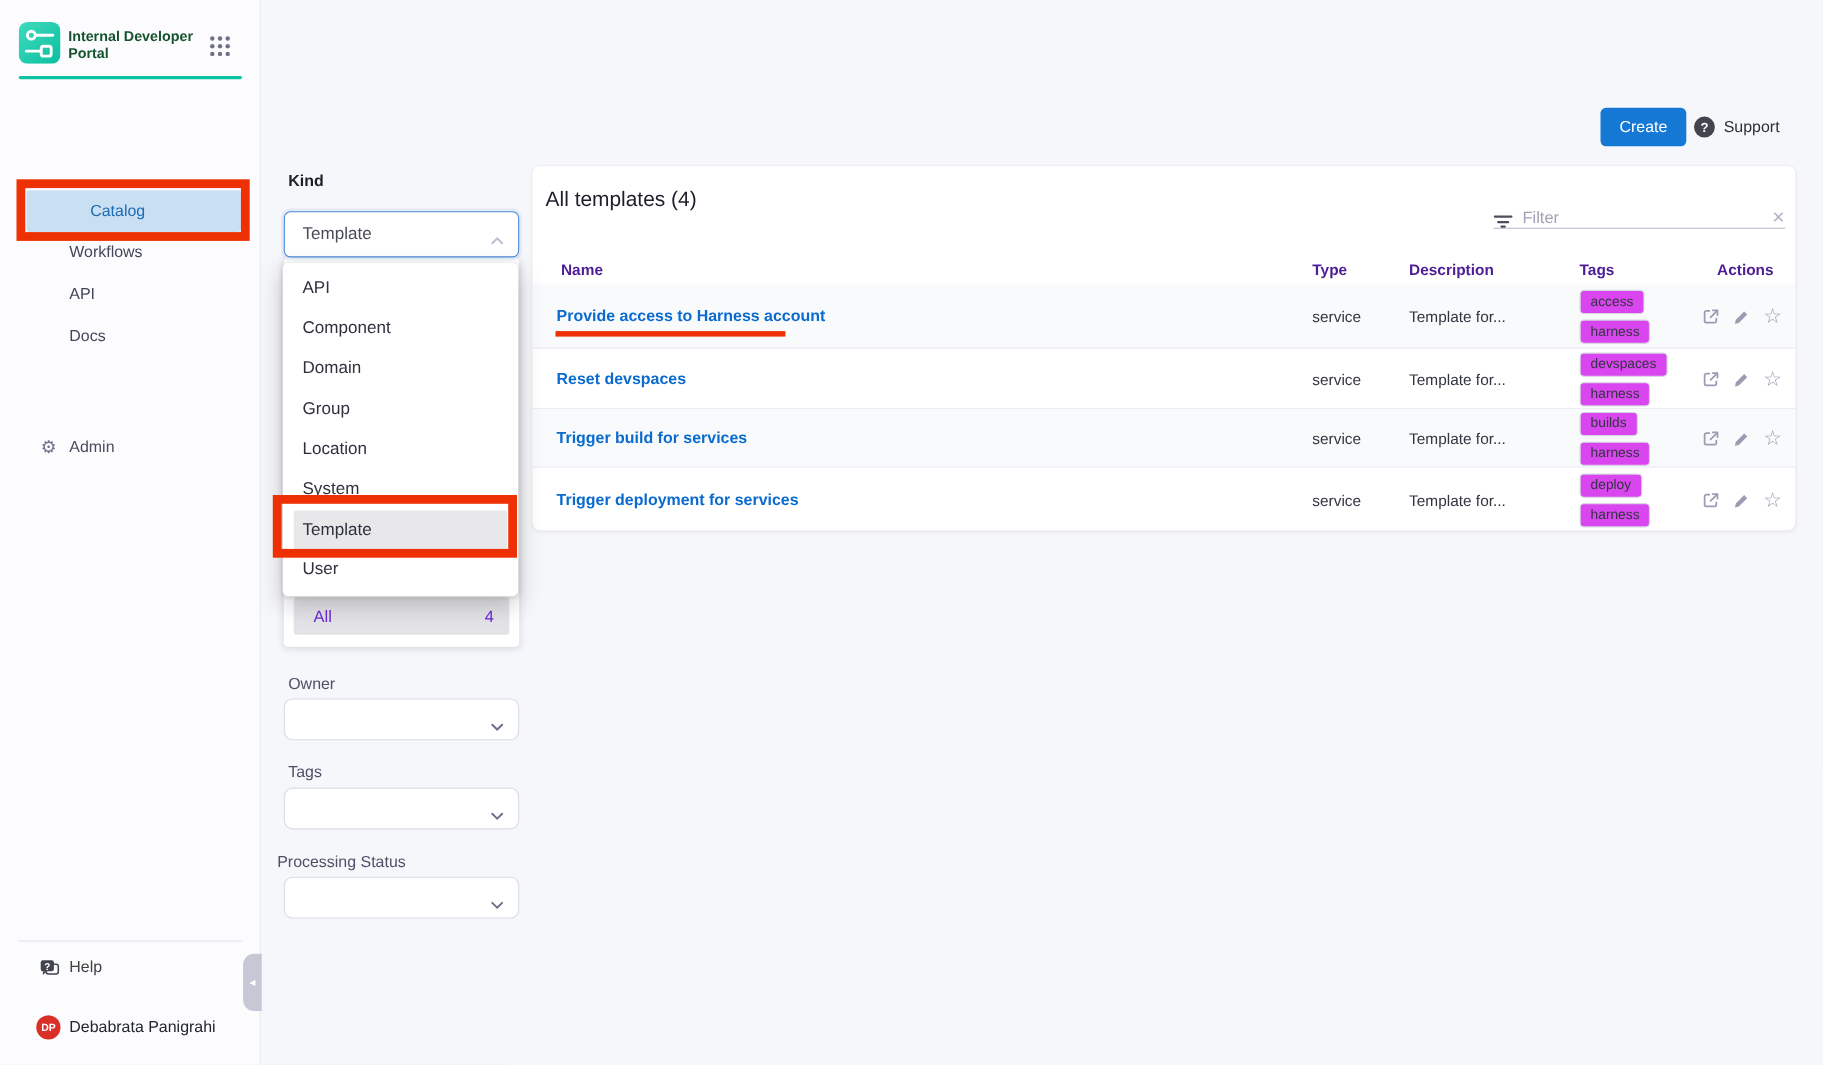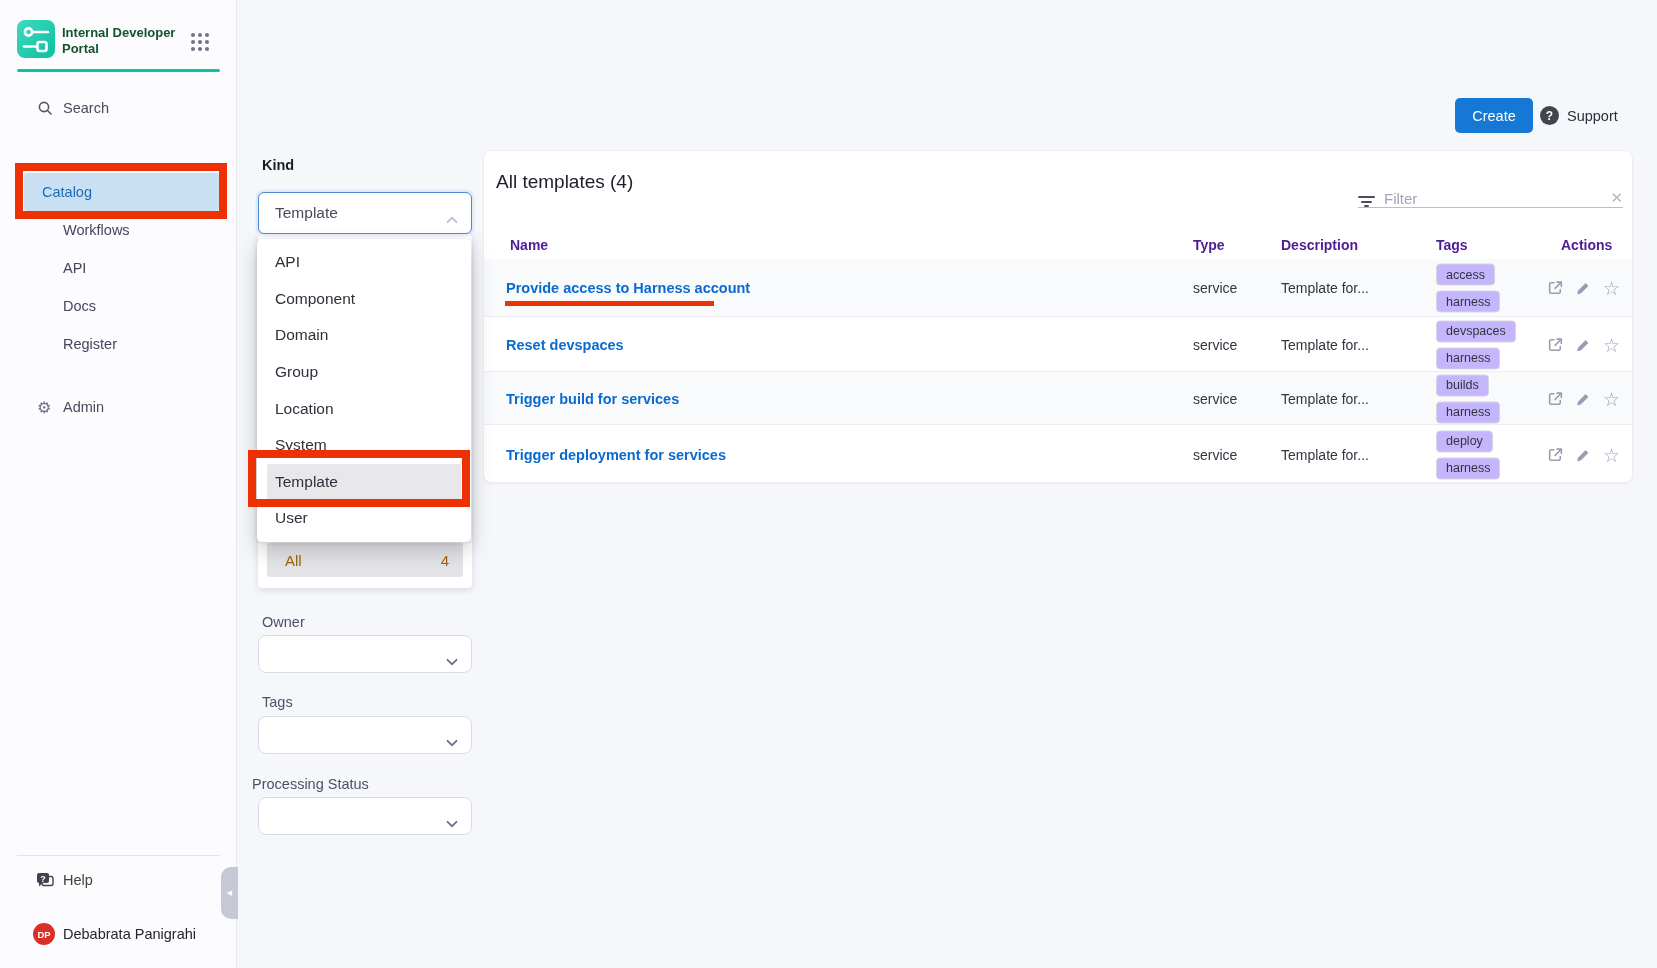--- a/index.html
+++ b/index.html
@@ -14,21 +14,21 @@
   .logo-title { left:62px; top:25px; width:120px; font-size:13px; font-weight:bold; line-height:15.5px; color:#14532d; }
   .grid-icon { left:189px; top:31px; width:22px; height:22px; cursor:pointer; }
   .teal-rule { left:17px; top:69px; width:203px; height:3px; background:#0cc4a2; border-radius:2px; }
 
   .side-row { left:0; width:237px; height:34px; display:flex; align-items:center; cursor:pointer; }
   .side-row .lbl { margin-left:63px; font-size:14.5px; color:#4a4c5b; }
   .side-row .ic { position:absolute; left:37px; display:flex; align-items:center; }
   .nav-item { left:0; width:237px; height:38px; display:flex; align-items:center; cursor:pointer; font-size:14.5px; color:#43455a; }
   .nav-item span { margin-left:63px; }
   .nav-sel { left:24px; width:195px; height:38px; background:#c9e0f3; border-radius:3px; display:flex; align-items:center; cursor:pointer; }
-  .nav-sel span { margin-left:18px; font-size:14.5px; color:#1d6bb4; }
+  .nav-sel span { margin-left:58px; font-size:14.5px; color:#1d6bb4; }
   .gear-glyph { font-size:16px; color:#6e7089; }
   .side-divider { left:17px; top:855px; width:203px; height:1px; background:#e3e4ea; }
   .avatar { left:33px; top:923px; width:22px; height:22px; border-radius:50%; background:#d92f27; color:#fff;
             font-size:9.5px; font-weight:bold; display:flex; align-items:center; justify-content:center; }
   .user-name { left:63px; top:926px; font-size:14.5px; color:#23252f; }
   .collapse-handle { left:221px; top:867px; width:17px; height:52px; background:#c7c8d6; border-radius:10px 0 0 10px;
             display:flex; align-items:center; justify-content:center; color:#fff; font-size:7px; cursor:pointer; z-index:12; }
 
   
   .topbar { left:237px; top:0; width:1420px; height:72px; background:#fff; border-bottom:1px solid #e7e8ee; z-index:5; }
@@ -46,21 +46,21 @@
   .flt-label { font-size:14.5px; color:#4f5068; }
   .kind-label { left:262px; top:157px; font-weight:bold; color:#1d1e27; font-size:14.5px; }
   .kind-select { left:258px; top:192px; width:214px; height:42px; background:#fff; border:1.6px solid #4d89d6; border-radius:6px;
             box-shadow:0 0 0 2.5px rgba(77,137,214,.12); display:flex; align-items:center; cursor:pointer; z-index:15; }
   .kind-select .val { margin-left:16px; font-size:15.5px; color:#494b58; }
   .kind-select .chev { position:absolute; right:13px; top:17px; }
 
   .kind-card { left:258px; top:234px; width:214px; height:354px; background:#fff; border-radius:4px;
             box-shadow:0 2px 7px rgba(40,41,61,.14); z-index:6; }
   .all-row { position:absolute; left:9px; top:309px; width:196px; height:34px; background:#e4e4e8; border-radius:3px;
-            display:flex; align-items:center; justify-content:space-between; font-size:15px; color:#a16207; cursor:pointer; }
+            display:flex; align-items:center; justify-content:space-between; font-size:15px; color:#6d28d9; cursor:pointer; }
   .all-row .a { margin-left:18px; } .all-row .b { margin-right:14px; }
 
   .dropdown { left:257px; top:239px; width:214px; height:303px; background:#fff; border-radius:5px; padding-top:5px;
             box-shadow:0 8px 22px rgba(0,0,0,.20), 0 1px 4px rgba(0,0,0,.10); z-index:20; }
   .opt { height:36.6px; display:flex; align-items:center; padding-left:18px; font-size:15.5px; color:#2e303b; cursor:pointer; }
   .opt.sel { margin:0 10px; padding-left:8px; background:#e8e8eb; border-radius:2px; }
 
   .sel-box { width:214px; height:38px; background:#fff; border:1.3px solid #d9dbe6; border-radius:8px; cursor:pointer; position:absolute; }
   .sel-box .chev { position:absolute; right:13px; top:16px; }
 
@@ -83,21 +83,21 @@
   .h-type { left:709px; } .h-desc { left:797px; } .h-tags { left:952px; } .h-actions { left:1077px; }
   .thead-line { position:absolute; left:0; top:108px; width:100%; height:1px; background:#e7e8ee; }
 
   .trow { position:absolute; left:0; width:100%; }
   .trow.tint { background:#f8fafc; }
   .trow .cell { position:absolute; top:50%; transform:translateY(-50%); }
   .r-name { left:22px; font-size:14.5px; font-weight:bold; color:#0a6ace; cursor:pointer; }
   .r-type { left:709px; font-size:14px; color:#333540; }
   .r-desc { left:797px; font-size:14px; color:#333540; }
   .r-tags { left:952px; display:flex; flex-direction:column; gap:5px; align-items:flex-start; }
-  .chip { border:1px solid #d5d6e0; border-radius:4px; background:#c4b5fd; padding:2.5px 9px; font-size:12.5px; color:#32343f; line-height:15px; }
+  .chip { border:1px solid #d5d6e0; border-radius:4px; background:#d946ef; padding:2.5px 9px; font-size:12.5px; color:#32343f; line-height:15px; }
   .r-actions { left:1063px; display:flex; align-items:center; gap:11px; }
   .act { cursor:pointer; display:flex; align-items:center; }
   .star-glyph { font-size:19px; color:#9b9cb2; line-height:17px; }
   .row-line { position:absolute; left:0; width:100%; height:1px; background:#ebecf1; bottom:0; }
 
   
   .anno { border:8px solid #ee3104; z-index:40; pointer-events:none; }
   .anno-catalog { left:15px; top:163px; width:212px; height:56px; }
   .anno-template { left:248px; top:450px; width:222px; height:57px; z-index:41; }
   .anno-underline { left:505px; top:301px; width:209px; height:5px; background:#ee3104; z-index:40; pointer-events:none; }
@@ -130,45 +130,33 @@
         <circle cx="18" cy="4" r="2"></circle>
       <circle cx="4" cy="11" r="2"></circle>
         <circle cx="11" cy="11" r="2"></circle>
         <circle cx="18" cy="11" r="2"></circle>
       <circle cx="4" cy="18" r="2"></circle>
         <circle cx="11" cy="18" r="2"></circle>
         <circle cx="18" cy="18" r="2"></circle>
     </svg>
     <div class="abs teal-rule"></div>
 
-    <div class="abs side-row" style="top:91px;">
-      <span class="ic">
-        <svg width="16" height="16" viewBox="0 0 16 16" fill="none" stroke="#54566b" stroke-width="1.6" stroke-linecap="round">
-          <circle cx="7" cy="7" r="4.6"></circle>
-            <path d="m10.5 10.5 3.5 3.5"></path>
-        </svg>
-      </span>
-      <span class="lbl">Search</span>
-    </div>
 
     <div class="abs nav-sel" style="top:173px;">
       <span>Catalog</span>
       </div>
     <div class="abs nav-item" style="top:211px;">
       <span>Workflows</span>
       </div>
     <div class="abs nav-item" style="top:249px;">
       <span>API</span>
       </div>
     <div class="abs nav-item" style="top:287px;">
       <span>Docs</span>
       </div>
-    <div class="abs nav-item" style="top:325px;">
-      <span>Register</span>
-      </div>
 
     <div class="abs side-row" style="top:390px;">
       <span class="ic gear-glyph">⚙</span>
       <span class="lbl">Admin</span>
     </div>
 
     <div class="abs side-divider"></div>
 
     <div class="abs side-row" style="top:863px;">
       <span class="ic" style="left:35px;">

